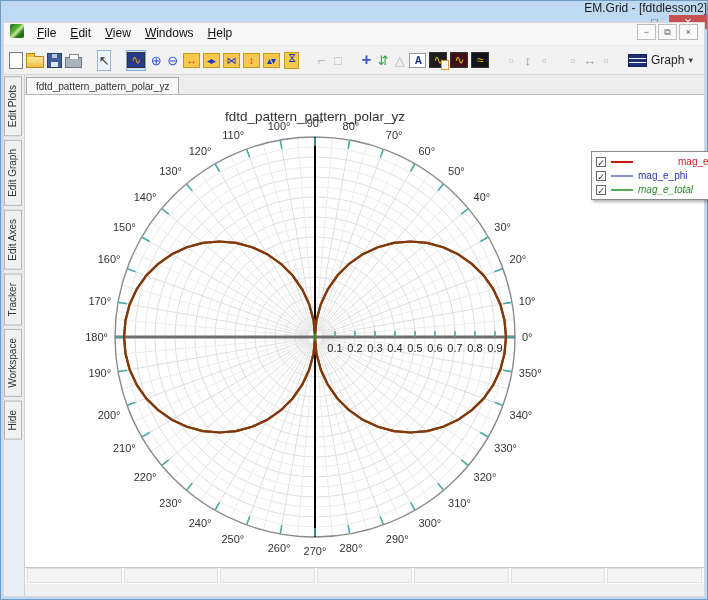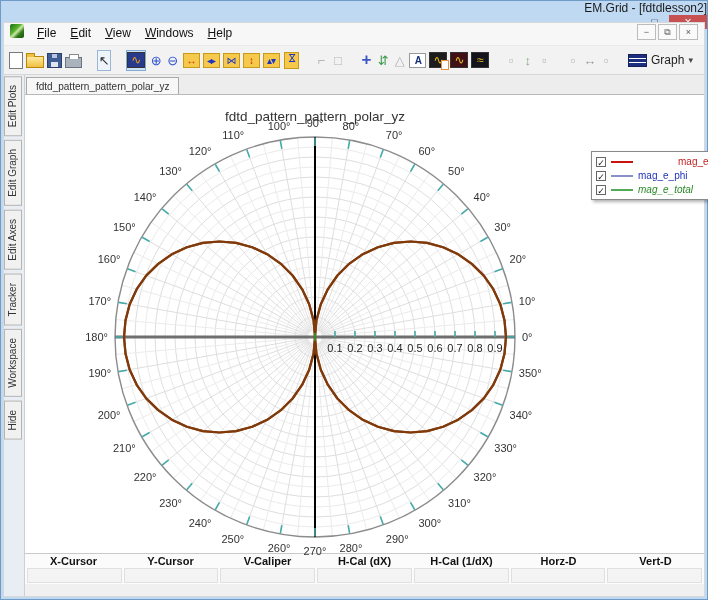--- a/index.html
+++ b/index.html
@@ -405,29 +405,20 @@
                 <span class="llabel" style="color: rgb(34, 51, 187);">mag_e_phi</span>
               </div>
               <div class="lrow">
                 <span class="lcheck">✓</span>
                 <span class="lline" style="border-top-color: rgb(85, 170, 85);"></span>
                 <span class="llabel" style="color: rgb(42, 138, 42); font-style: italic;">mag_e_total</span>
               </div>
             </div>
         </div>
         <div class="statusbar">
-          <div class="srow1" id="statusheads">
-              <div class="shead">X-Cursor</div>
-              <div class="shead">Y-Cursor</div>
-              <div class="shead">V-Caliper</div>
-              <div class="shead">H-Cal (dX)</div>
-              <div class="shead">H-Cal (1/dX)</div>
-              <div class="shead">Horz-D</div>
-              <div class="shead">Vert-D</div>
-            </div>
           <div class="srow2" id="statusfields">
               <div class="sfield"></div>
               <div class="sfield"></div>
               <div class="sfield"></div>
               <div class="sfield"></div>
               <div class="sfield"></div>
               <div class="sfield"></div>
               <div class="sfield"></div>
             </div>
         </div>

